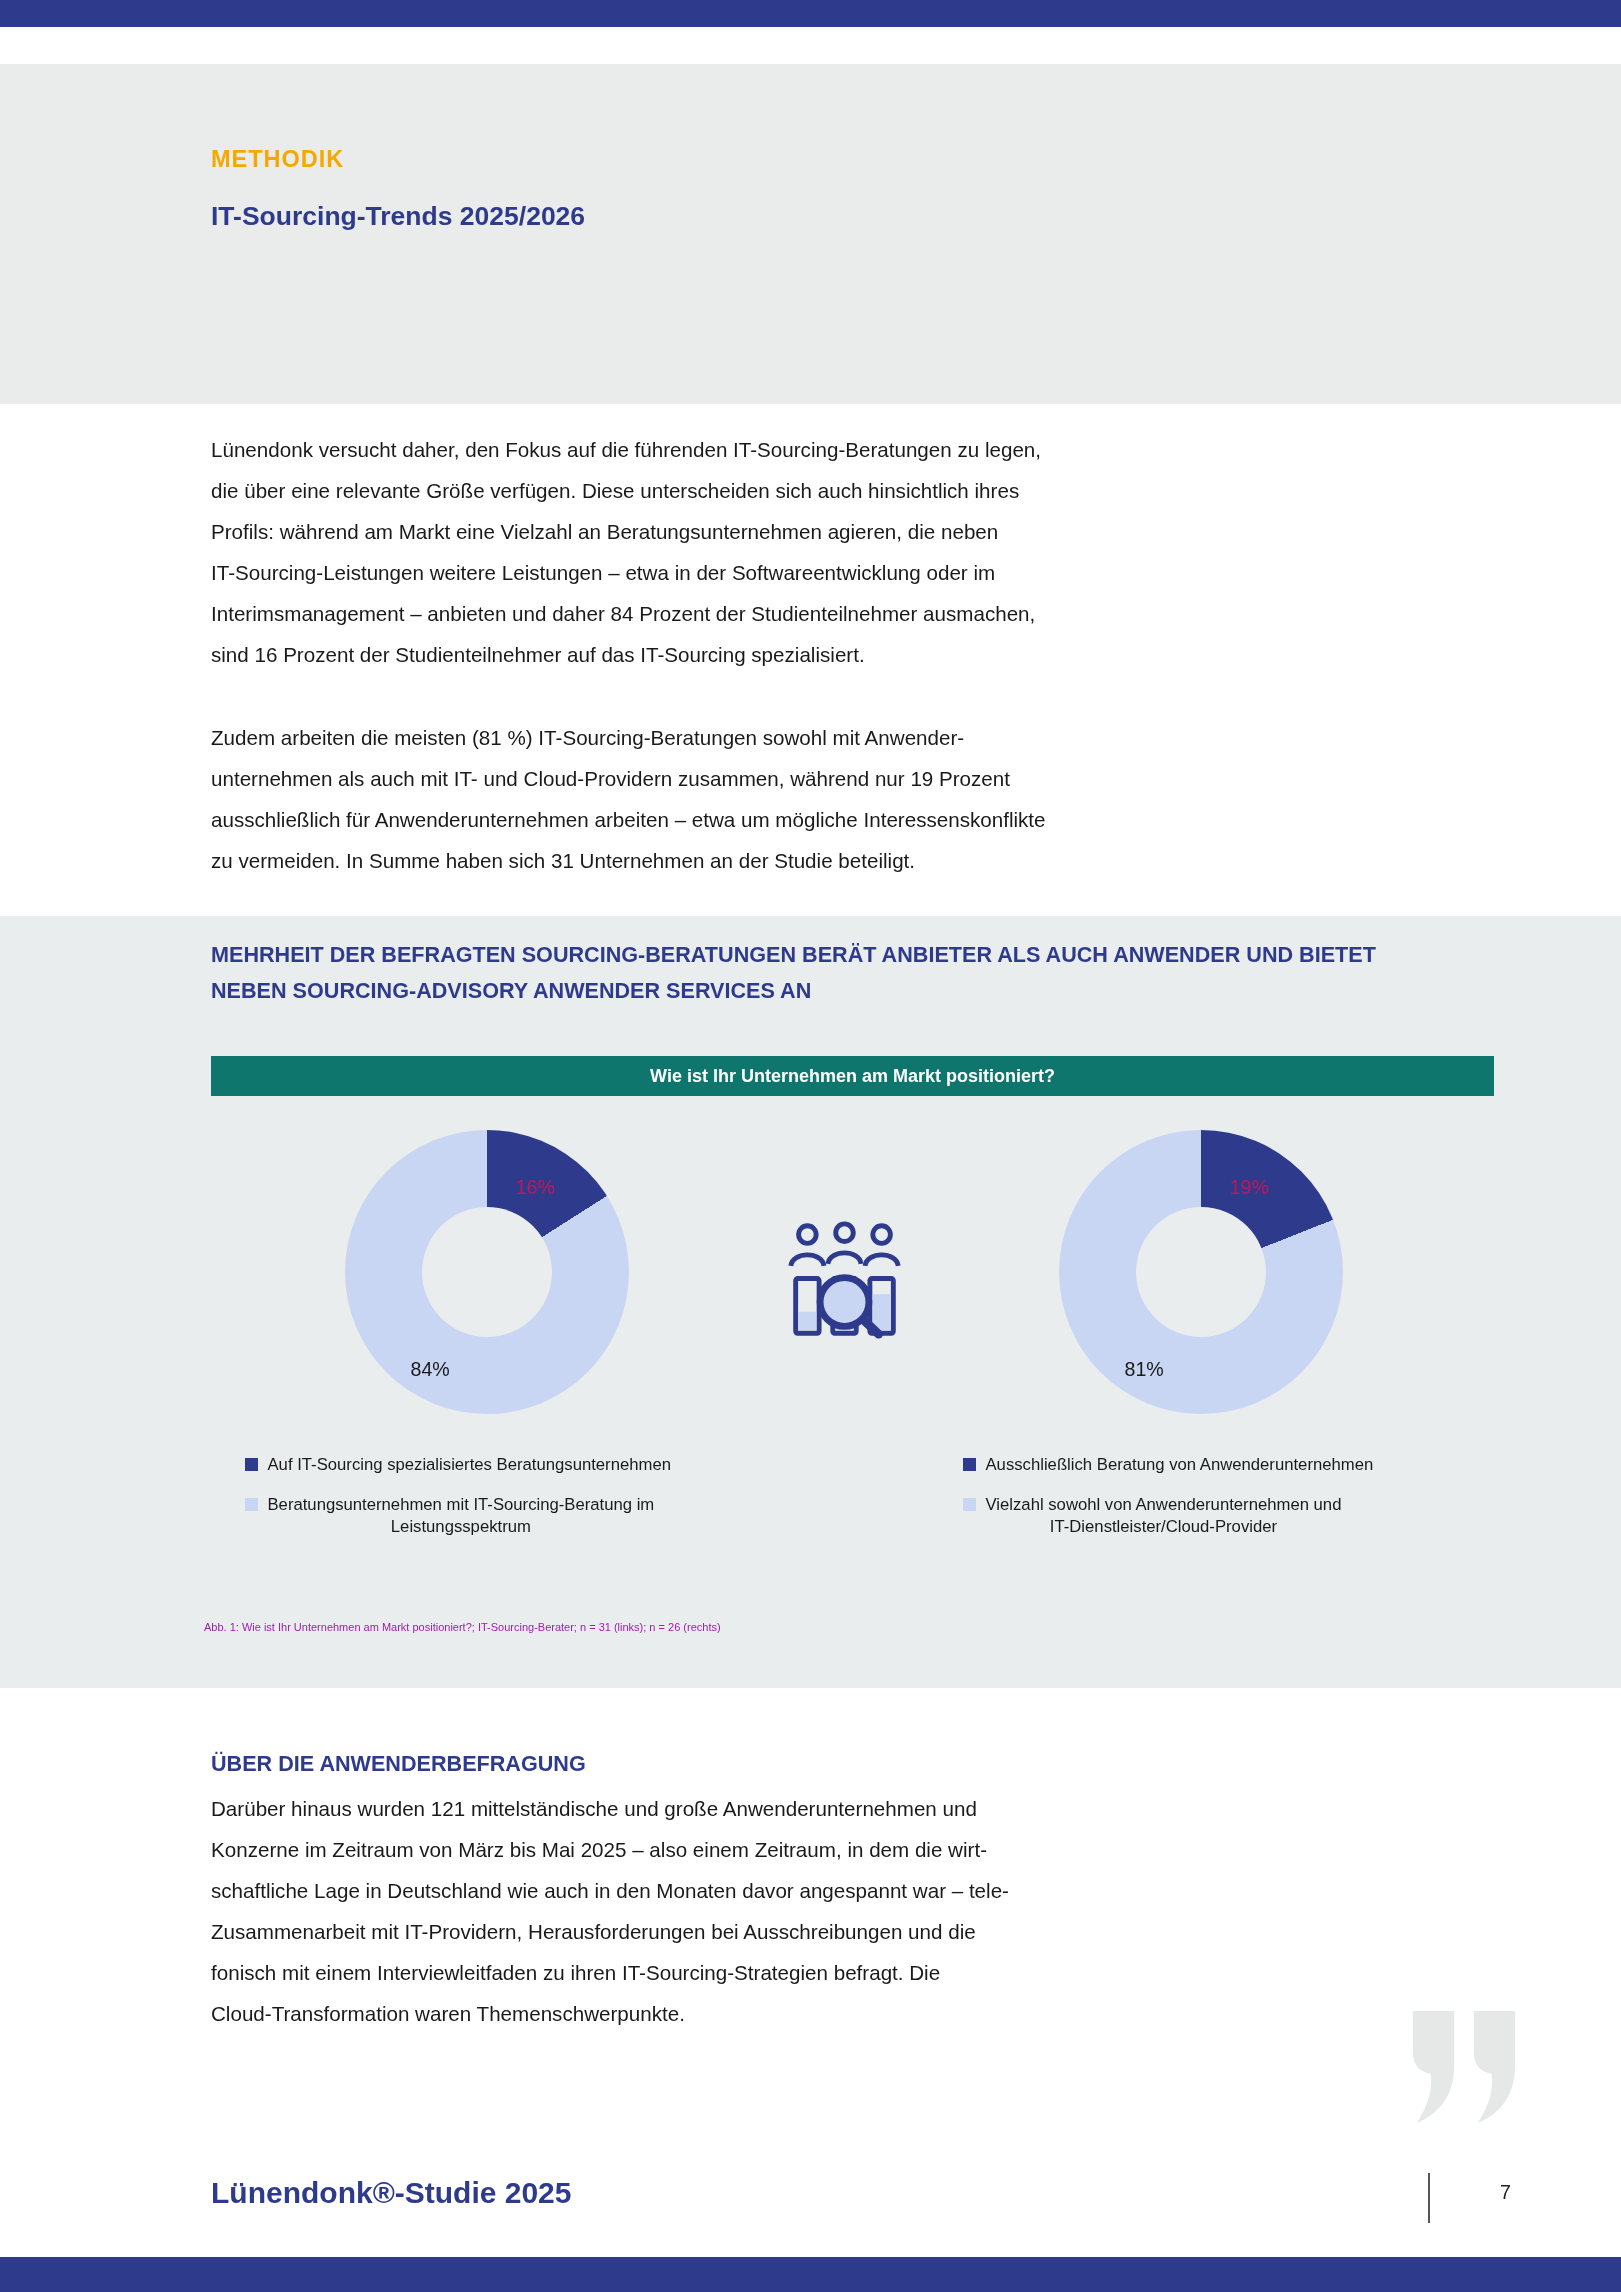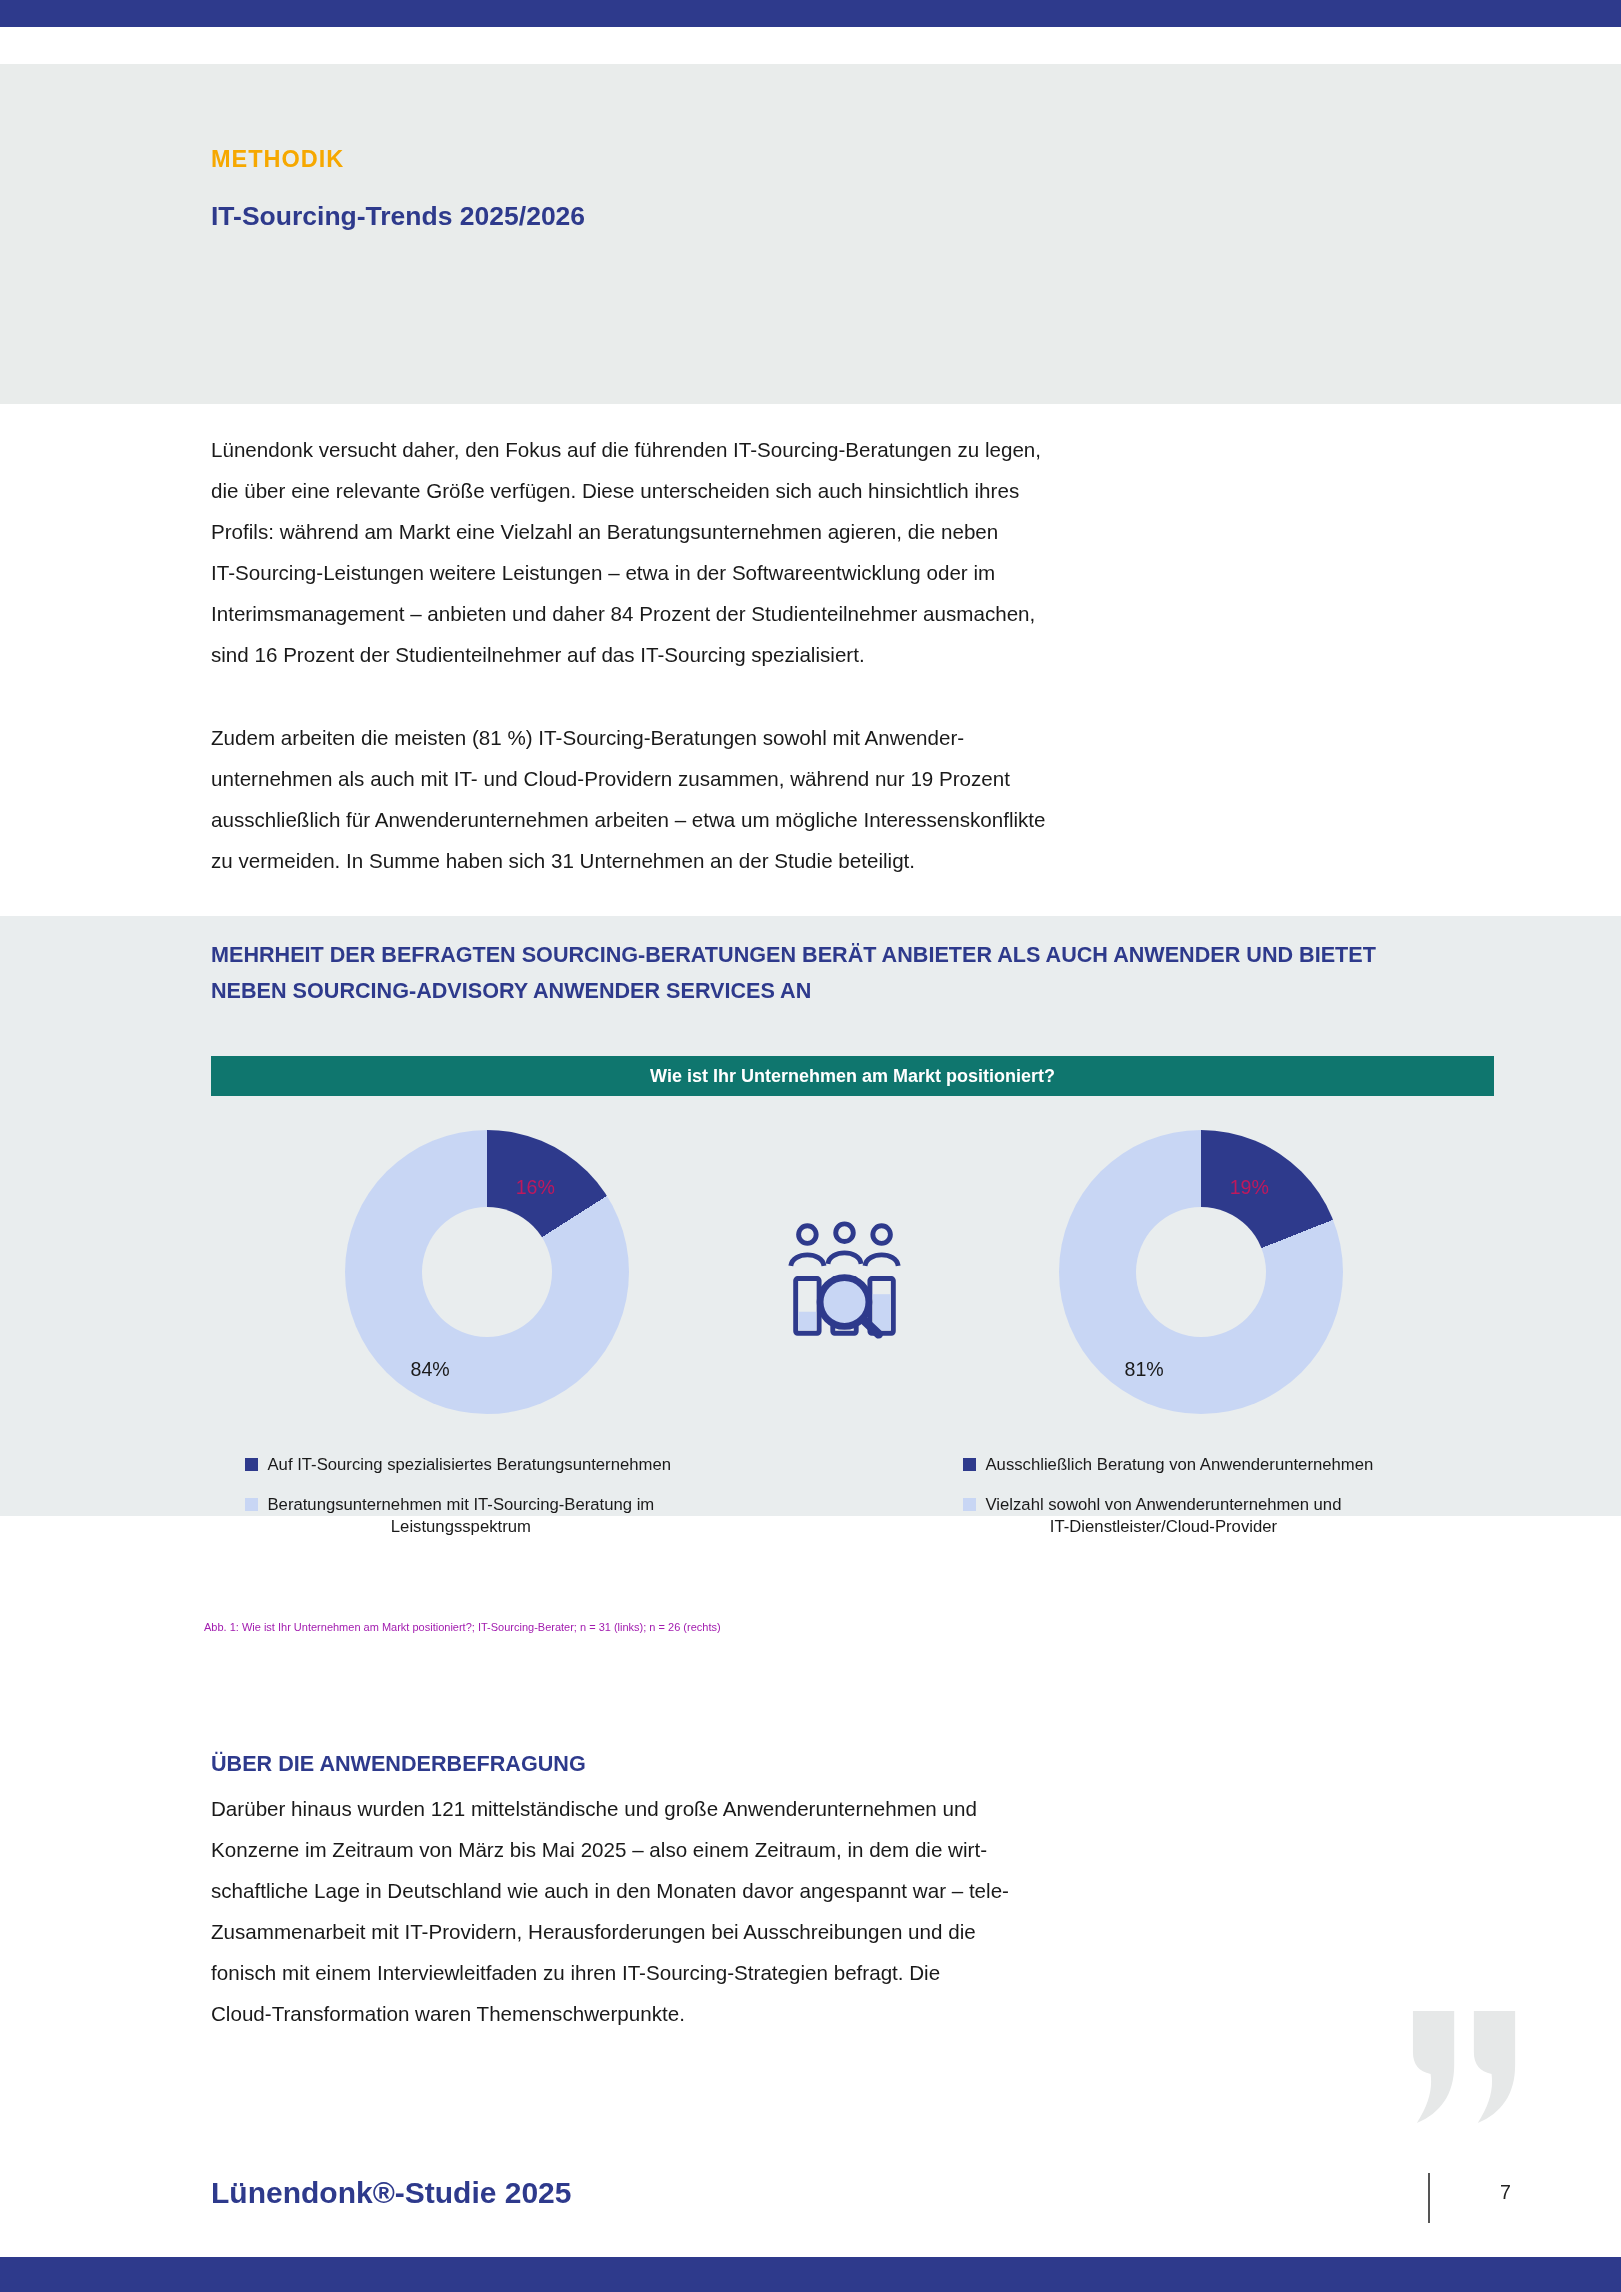--- a/index.html
+++ b/index.html
@@ -7,21 +7,21 @@
         font-family:"Liberation Sans","DejaVu Sans",sans-serif;color:#1a1a1a;}
   .topbar{position:absolute;top:0;left:0;width:100%;height:27.4px;background:#2E3A8C;}
   .bottombar{position:absolute;bottom:0;left:0;width:100%;height:36px;background:#2E3A8C;}
   .header-band{position:absolute;top:27.4px;left:0;width:100%;height:340px;background:#E9ECEB;margin-top:37px;}
   .eyebrow{position:absolute;left:211px;top:82px;font-size:23.5px;font-weight:bold;color:#F6A800;letter-spacing:1px;}
   .doc-title{position:absolute;left:211px;top:137px;margin:0;font-size:26.5px;font-weight:bold;color:#2E3A8C;}
   .par{position:absolute;left:211px;font-size:20.6px;}
   .par div{line-height:41px;white-space:nowrap;}
   .p1{top:429px;}
   .p2{top:717px;}
-  .figure-band{position:absolute;top:916px;left:0;width:100%;height:600px;background:#E9EDEE;}
+  .figure-band{position:absolute;top:916px;left:0;width:100%;height:772px;background:#E9EDEE;}
   .fig-heading{position:absolute;left:211px;top:20.6px;margin:0;font-size:21.6px;font-weight:bold;color:#2E3A8C;}
   .fig-heading div{line-height:36px;white-space:nowrap;}
   .fig-titlebar{position:absolute;left:211px;top:140px;width:1283px;height:40px;background:#0f766e;
                 display:flex;align-items:center;justify-content:center;
                 color:#ffffff;font-size:18px;font-weight:bold;}
   .donut{position:absolute;width:284px;height:284px;top:214px;}
   .donut-left{left:345px;}
   .donut-right{left:1059px;}
   .ring{position:absolute;inset:0;border-radius:50%;}
   .hole{position:absolute;left:27%;top:27%;width:46%;height:46%;border-radius:50%;background:#E9EDEE;}

